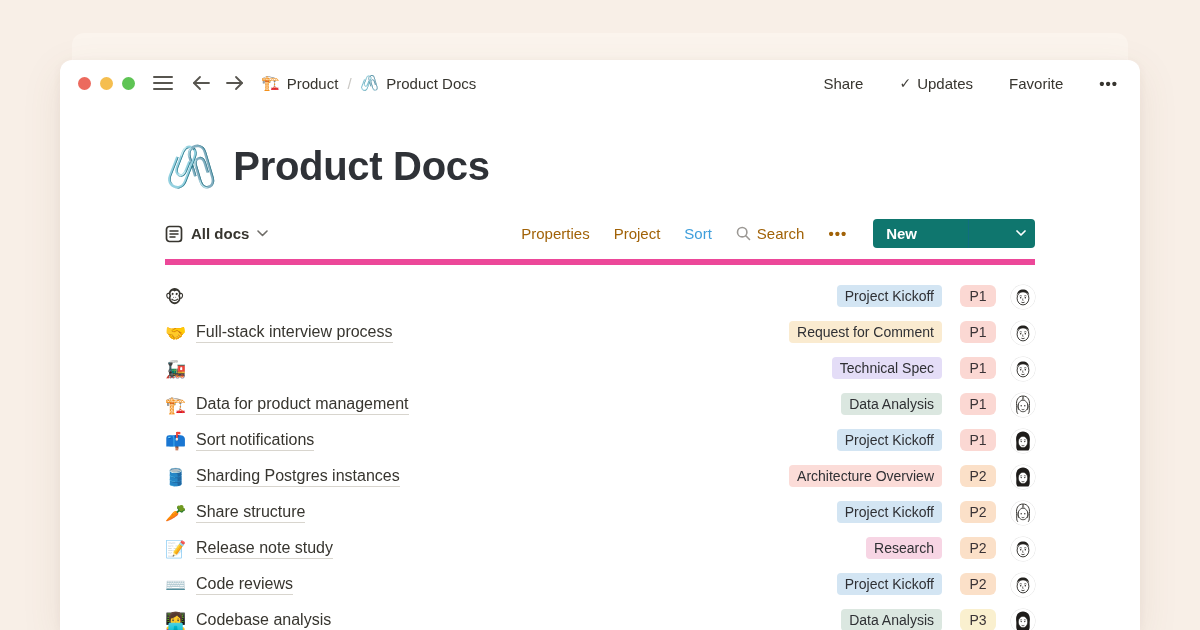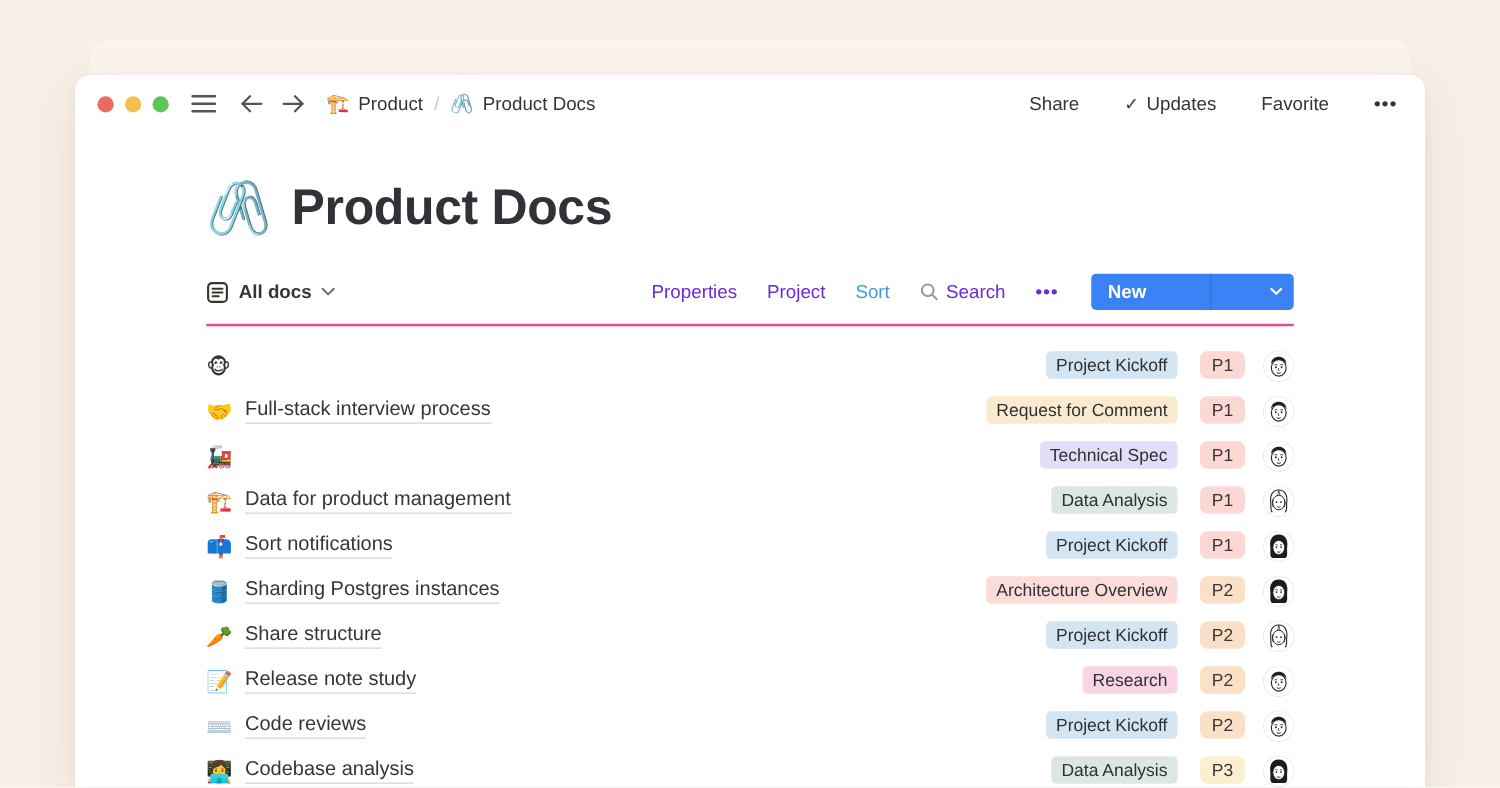--- a/index.html
+++ b/index.html
@@ -39,31 +39,31 @@
   .check { font-size:14px; color:#45433E; }
   .dots-label { letter-spacing:1px; font-weight:700; color:#37352F; }
   
   .content { padding:0 105px; }
   .title-row { display:flex; align-items:center; gap:16px; margin-top:38px; }
   .page-emoji { font-size:42px; line-height:1; }
   .page-title { font-size:40px; font-weight:700; color:#2F3237; letter-spacing:-0.3px; }
   
   .toolbar {
     display:flex; align-items:center; margin-top:30px;
-    border-bottom:2px solid #ec4899; padding-bottom:11px;
+    border-bottom:6px solid #ec4899; padding-bottom:11px;
   }
   .view-switcher { display:flex; align-items:center; gap:8px; cursor:pointer; }
   .view-label { font-size:15px; font-weight:700; color:#37352F; }
   .toolbar-right { margin-left:auto; display:flex; align-items:center; gap:24px; }
-  .tool { font-size:15px; color:#6d28d9; cursor:pointer; display:flex; align-items:center; gap:6px; }
+  .tool { font-size:15px; color:#a16207; cursor:pointer; display:flex; align-items:center; gap:6px; }
   .tool.sort { color:#3E9EDB; }
   .tool.more { letter-spacing:1px; font-weight:700; }
   .new-btn {
     display:flex; align-items:stretch; border-radius:4px; overflow:hidden;
-    background:#3b82f6; color:#fff; cursor:pointer; margin-left:2px;gap:38px;
+    background:#0f766e; color:#fff; cursor:pointer; margin-left:2px;gap:38px;
   }
   .new-btn .label { padding:6px 13px; font-size:15px; font-weight:600; }
   .new-btn .split { width:1px; background:rgba(18,100,150,0.45); }
   .new-btn .caret { display:flex; align-items:center; padding:0 9px; }
   
   .rows { margin-top:14px; }
   .row { display:flex; align-items:center; height:36px; cursor:pointer; }
   .row-icon { width:31px; font-size:17px; line-height:1; }
   .row-name {
     font-size:16px; font-weight:500; color:#37352F;

